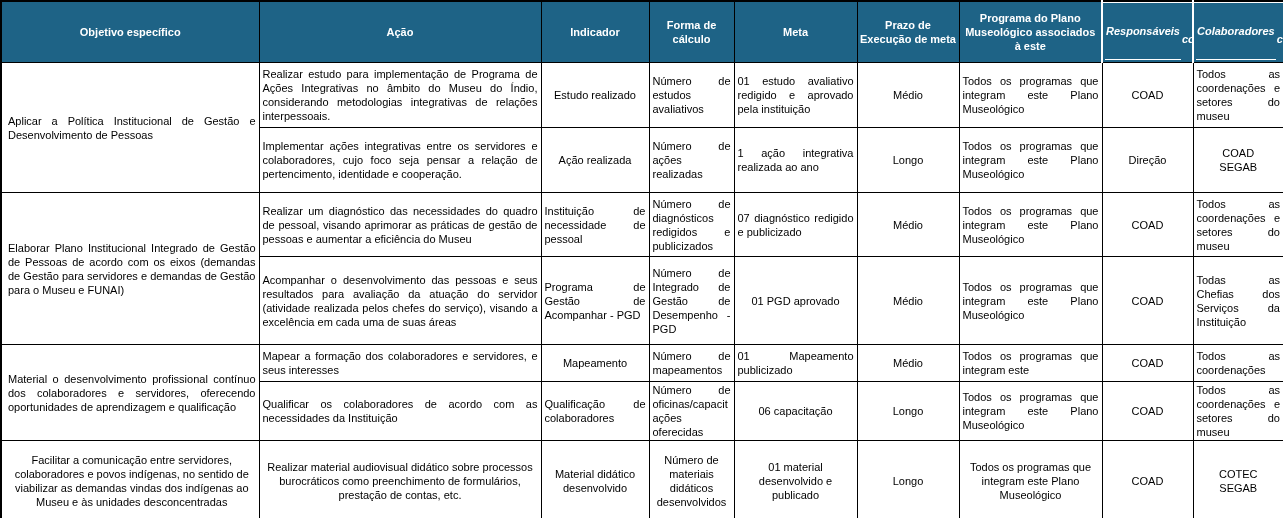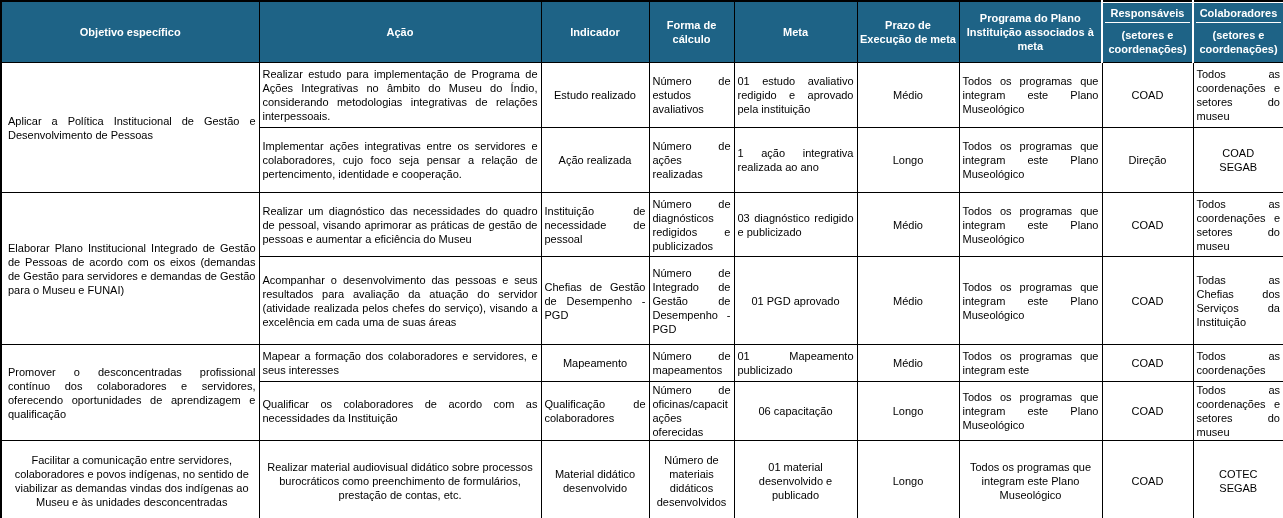--- a/index.html
+++ b/index.html
@@ -36,21 +36,21 @@
     font-size: 11px;
     line-height: 14px;
     padding: 2px;
   }
   .plano thead tr { height: 56px; }
   th.split {
     padding: 0;
     border-left: 2px solid #fff;
     box-shadow: inset 0 1px 0 #fff;
   }
-  .th-stack { display: flex; flex-direction: column; height: 56px; }
+  .th-stack { display: flex; height: 56px; font-style: italic; }
   .th-top {
     flex: 0 0 19px;
     display: flex; align-items: center; justify-content: center;
     border-bottom: 1px solid #fff;
     padding: 1px 1px 2px;
   }
   .th-bottom {
     flex: 1;
     display: flex; align-items: center; justify-content: center;
     padding: 1px;
@@ -77,21 +77,21 @@
         <col style="width:91px">
     </colgroup>
     <thead>
       <tr>
         <th>Objetivo específico</th>
         <th>Ação</th>
         <th>Indicador</th>
         <th>Forma de cálculo</th>
         <th>Meta</th>
         <th>Prazo de Execução de meta</th>
-        <th>Programa do Plano Instituição associados à meta</th>
+        <th>Programa do Plano Museológico associados à este</th>
         <th class="split">
           <div class="th-stack">
             <div class="th-top">Responsáveis</div>
             <div class="th-bottom">(setores e coordenações)</div>
           </div>
         </th>
         <th class="split">
           <div class="th-stack">
             <div class="th-top">Colaboradores</div>
             <div class="th-bottom">(setores e coordenações)</div>
@@ -123,40 +123,40 @@
         <td class="l">Direção</td>
         <td class="l pre">COAD
 SEGAB</td>
       </tr>
 
       <tr style="height:64px">
         <td class="obj j" rowspan="2">Elaborar Plano  Institucional Integrado de Gestão de Pessoas  de acordo com os eixos (demandas de Gestão para servidores e demandas de Gestão para o Museu e FUNAI)</td>
         <td class="j">Realizar um diagnóstico das necessidades do quadro de pessoal, visando aprimorar as práticas de gestão de pessoas e aumentar a eficiência do Museu</td>
         <td class="j">Instituição de necessidade de pessoal</td>
         <td class="j">Número de diagnósticos redigidos e publicizados</td>
-        <td class="j">03 diagnóstico redigido e publicizado</td>
+        <td class="j">07 diagnóstico redigido e publicizado</td>
         <td class="l">Médio</td>
         <td class="j">Todos os programas que integram este Plano Museológico</td>
         <td class="l">COAD</td>
         <td class="j pre">Todos as coordenações e setores do museu</td>
       </tr>
 
       <tr style="height:88px">
         <td class="j">Acompanhar o desenvolvimento das pessoas e seus resultados para avaliação da atuação do servidor (atividade realizada pelos chefes do serviço), visando a excelência em cada uma de suas áreas</td>
-        <td class="j">Chefias de Gestão de Desempenho - PGD</td>
+        <td class="j">Programa de Gestão de Acompanhar - PGD</td>
         <td class="j">Número de Integrado de Gestão de Desempenho - PGD</td>
         <td class="l">01 PGD aprovado</td>
         <td class="l">Médio</td>
         <td class="j">Todos os programas que integram este Plano Museológico</td>
         <td class="l">COAD</td>
         <td class="j pre">Todas as Chefias dos Serviços da Instituição</td>
       </tr>
 
       <tr style="height:37px">
-        <td class="obj j" rowspan="2">Promover o desconcentradas profissional contínuo dos colaboradores e servidores, oferecendo oportunidades de aprendizagem e qualificação</td>
+        <td class="obj j" rowspan="2">Material o desenvolvimento profissional contínuo dos colaboradores e servidores, oferecendo oportunidades de aprendizagem e qualificação</td>
         <td class="j">Mapear a formação dos colaboradores e servidores, e seus interesses</td>
         <td class="l">Mapeamento</td>
         <td class="j">Número de mapeamentos</td>
         <td class="j">01 Mapeamento publicizado</td>
         <td class="l">Médio</td>
         <td class="j">Todos os programas que integram este</td>
         <td class="l">COAD</td>
         <td class="j pre">Todos as coordenações</td>
       </tr>
 

